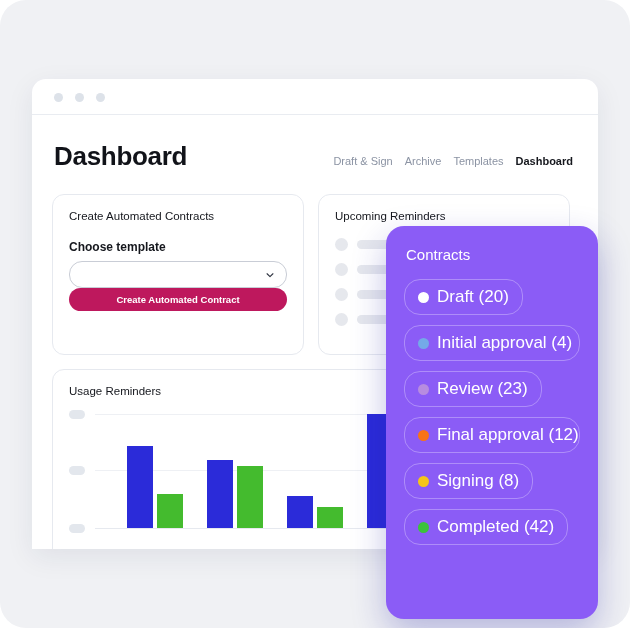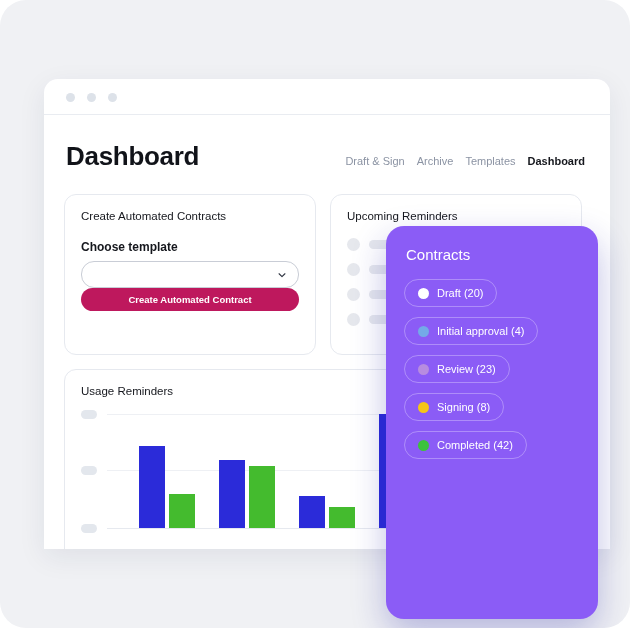--- a/index.html
+++ b/index.html
@@ -19,21 +19,21 @@
     left: 0; top: 0;
     width: 630px; height: 628px;
     background: #f0f1f4;
     border-radius: 26px;
     overflow: hidden;
   }
 
   
   .browser-window {
     position: absolute;
-    left: 44px;
+    left: 32px;
     top: 79px;
     width: 566px;
     height: 470px;
     background: #ffffff;
     border-radius: 14px 14px 0 0;
     box-shadow: 0 8px 28px rgba(31, 41, 74, 0.08);
     overflow: hidden;
   }
 
   .title-bar {
@@ -257,21 +257,21 @@
     max-width: 100%;
     box-sizing: border-box;
   }
   .pill-dot {
     width: 11px; height: 11px;
     border-radius: 50%;
     flex: none;
   }
   .pill-label {
     color: #ffffff;
-    font-size: 11px;
+    font-size: 17px;
     white-space: nowrap;
   }
 </style>
 </head>
 <body>
 
 <div class="page-frame">
 
   <div class="browser-window">
 
@@ -378,20 +378,24 @@
     <div><span class="pill">
       <span class="pill-dot" style="background:#74a9e8;"></span>
       <span class="pill-label">Initial approval (4)</span>
     </span></div>
 
     <div><span class="pill">
       <span class="pill-dot" style="background:#b78ce0;"></span>
       <span class="pill-label">Review (23)</span>
     </span></div>
 
+    <div><span class="pill">
+      <span class="pill-dot" style="background:#f97316;"></span>
+      <span class="pill-label">Final approval (12)</span>
+    </span></div>
 
     <div><span class="pill">
       <span class="pill-dot" style="background:#f5c518;"></span>
       <span class="pill-label">Signing (8)</span>
     </span></div>
 
     <div><span class="pill">
       <span class="pill-dot" style="background:#3cc23c;"></span>
       <span class="pill-label">Completed (42)</span>
     </span></div>

